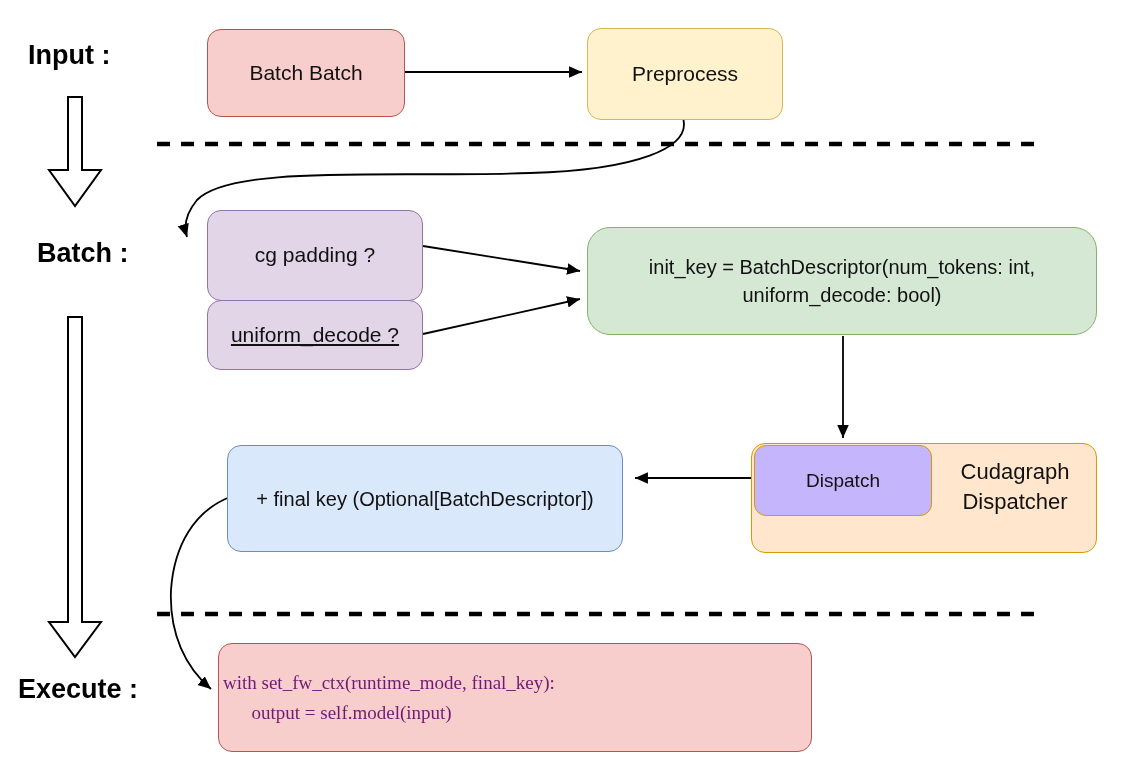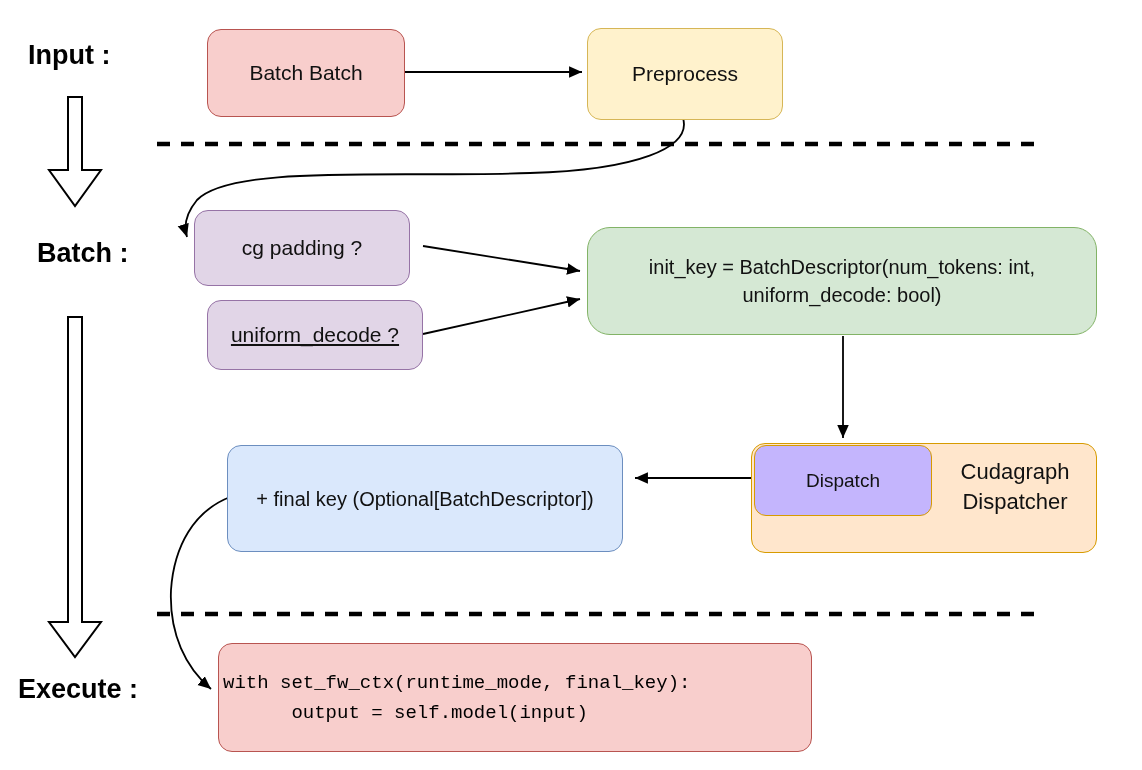--- a/index.html
+++ b/index.html
@@ -49,24 +49,24 @@
   .fs19 { font-size: 19px; }
   .fs22 { font-size: 22px; line-height: 30px; }
 
   #node-execute-code {
     align-items: flex-start;
     text-align: left;
     padding-left: 4px;
   }
   .code-line {
     white-space: pre;
-    font-family: Liberation Mono, monospace;
+    font-family: Liberation Serif, serif;
     font-size: 19px;
     line-height: 30px;
-    color: #000000;
+    color: #701a75;
   }
   .blue-line { font-size: 20px; line-height: 28px; }
 </style>
 </head>
 <body>
 
 <div id="canvas">
 
   <svg id="edges" viewBox="0 0 1142 770" xmlns="http://www.w3.org/2000/svg">
     <defs>
@@ -95,21 +95,21 @@
   <div class="stage-label" style="left:18px; top:674px;">Execute :</div>
 
   <div class="node node-red fs21" style="left:207px; top:29px; width:198px; height:88px;">
     <span>Batch Batch</span>
   </div>
 
   <div class="node node-yellow fs21" style="left:587px; top:28px; width:196px; height:92px;">
     <span>Preprocess</span>
   </div>
 
-  <div class="node node-purple fs21" style="left:194px; top:210px; width:216px; height:76px;">
+  <div class="node node-purple fs21" style="left:207px; top:210px; width:216px; height:91px;">
     <span>cg padding ?</span>
   </div>
 
   <div class="node node-purple fs21" style="left:207px; top:300px; width:216px; height:70px;text-decoration:underline;">
     <span>uniform_decode ?</span>
   </div>
 
   <div class="node node-green fs20" style="left:587px; top:227px; width:510px; height:108px;">
     <div>init_key = BatchDescriptor(num_tokens: int,</div>
     <div>uniform_decode: bool)</div>

